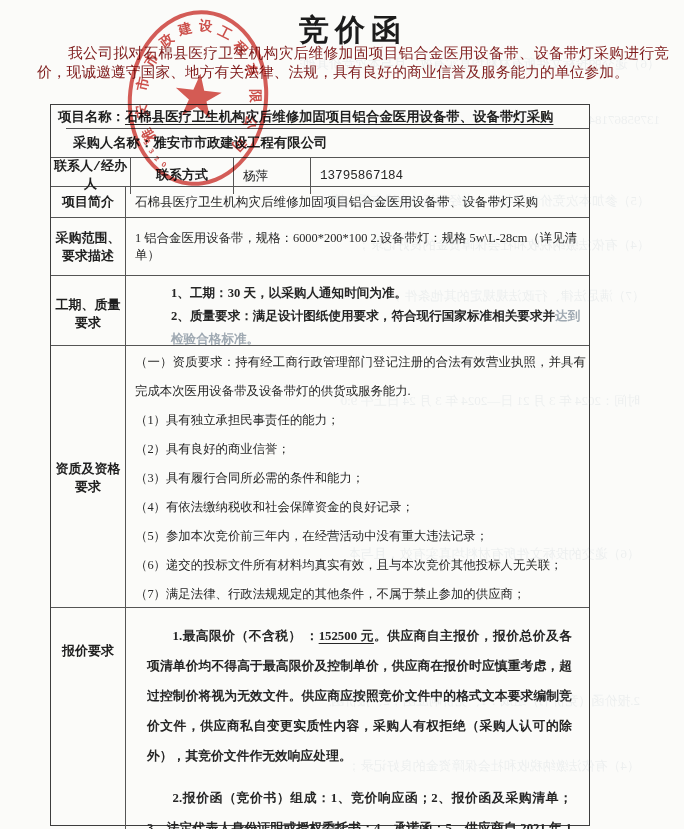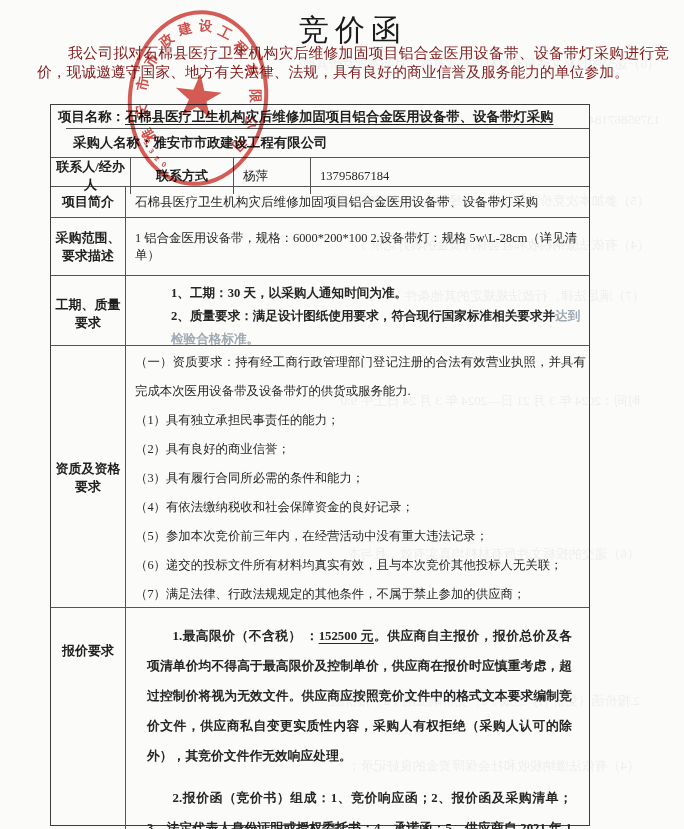--- a/index.html
+++ b/index.html
@@ -5,38 +5,38 @@
   html,body{margin:0;padding:0;}
   body{
     width:684px;height:829px;position:relative;overflow:hidden;
     background:#fbfbf9;
     font-family:"Liberation Serif","DejaVu Serif",serif;
     color:#262626;
   }
   
   .title{
     position:absolute;top:10px;left:37px;width:632px;
-    text-align:center;font-size:30px;font-weight:400;letter-spacing:6px;
+    text-align:center;font-size:30px;font-weight:700;letter-spacing:6px;
     color:#1c1c1c;margin:0;
   }
   .intro{
     position:absolute;top:44px;left:37px;width:632px;margin:0;
     font-size:14.8px;line-height:19px;text-align:justify;text-indent:2.1em;
     font-weight:500;color:#7f1d1d;
   }
   
   .bid-table{
     position:absolute;left:50px;top:104px;width:540px;height:722px;
     border:1px solid #3d3d3d;box-sizing:border-box;background:transparent;
   }
   .row{box-sizing:border-box;display:flex;align-items:center;}
   .row + .row{border-top:1px solid #555;}
   .r1{height:23px;padding-left:7px;}
   .r2{height:29px;padding-left:7px;margin-left:15px;}
-  .r3{height:29px;display:grid;grid-template-columns:80px 103px 77px 1fr;padding:0;}
+  .r3{height:29px;display:grid;grid-template-columns:80px 103px 77px 1fr;padding:0;font-family:Liberation Mono, monospace;}
   .r4{height:31px;display:grid;grid-template-columns:75px 1fr;padding:0;}
   .r5{height:58px;display:grid;grid-template-columns:75px 1fr;padding:0;}
   .r6{height:70px;display:grid;grid-template-columns:75px 1fr;padding:0;gap:36px;}
   .r7{height:262px;display:grid;grid-template-columns:75px 1fr;padding:0;}
   .r8{height:36px;display:grid;grid-template-columns:75px 1fr;padding:0;}
   .r9{height:182px;display:grid;grid-template-columns:75px 1fr;padding:0;}
   .cell{box-sizing:border-box;height:100%;display:flex;align-items:center;}
   .lbl{
     font-weight:700;font-size:13px;justify-content:center;text-align:center;
     white-space:pre-line;line-height:18px;border-right:1px solid #555;color:#1f1f1f;

